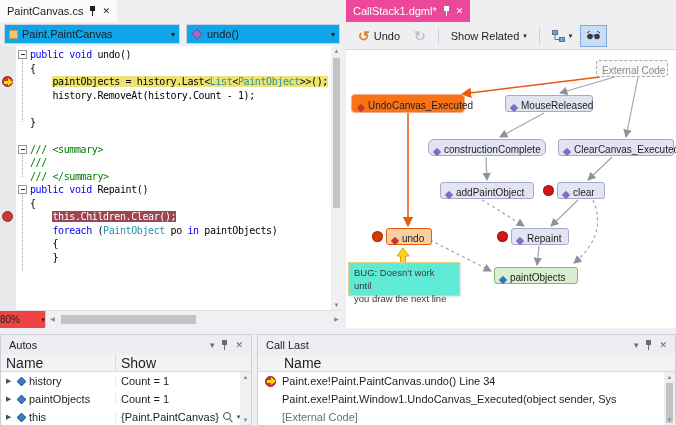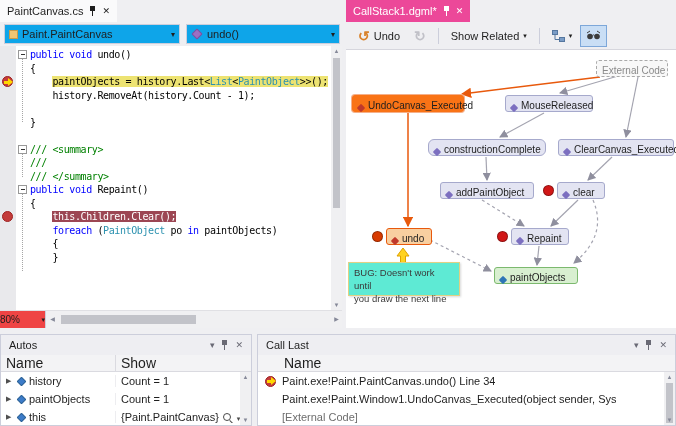--- a/index.html
+++ b/index.html
@@ -85,21 +85,21 @@
   
   .toolwin{position:absolute;top:334px;height:92px;background:#FFFFFF;border:1px solid #CCCEDB}
   .tw-title{height:20px;background:#EEEEF2;display:flex;align-items:center;padding:0 8px;gap:3px}
   .tw-title .ttl{font-size:11px}
   .tw-ics{margin-left:auto;display:flex;gap:6px;align-items:center;color:#6A6A75}
   .tw-ic{font-size:9px;line-height:9px}
   .tw-head{height:17px;background:#F3F3F5;border-bottom:1px solid #DADAE0;display:flex;font-size:14px;color:#1E1E1E}
   .hcell{display:flex;align-items:center;padding-left:5px;border-right:1px solid #DADAE0}
   .arow,.crow{height:18px;display:flex;align-items:center;font-size:11px}
   .arow .name{width:115px;display:flex;align-items:center;gap:4px;padding-left:5px;border-right:1px solid #EDEDF0;overflow:hidden}
-  .arow .val{flex:1;display:flex;align-items:flex-end;gap:4px;padding-left:5px;overflow:hidden}
+  .arow .val{flex:1;display:flex;align-items:center;gap:4px;padding-left:5px;overflow:hidden}
   .exp{font-size:7px;color:#505050;width:8px;flex:none}
   .vicon{width:7px;height:7px;background:#3D7CC9;border:1px solid #275E93;transform:rotate(45deg);border-radius:1px;flex:none}
   .mag{position:relative;width:10px;height:10px;display:inline-block;flex:none}
   .mag::before{content:"";position:absolute;left:0;top:0;width:6px;height:6px;border:1.4px solid #4A4A4A;border-radius:50%}
   .mag::after{content:"";position:absolute;left:7px;top:7px;width:4px;height:1.4px;background:#4A4A4A;transform:rotate(45deg);transform-origin:0 0}
   .magcaret{font-size:7px;color:#4A4A4A}
   .crow .gut{width:24px;flex:none;display:flex;justify-content:center}
   .crow .ctext{white-space:nowrap;overflow:hidden}
   .crow.dim .ctext{color:#6D6D6D}
   .cs-cur{position:relative;display:inline-block;width:11px;height:11px;border-radius:50%;background:#C33B3B;border:1px solid #9E2121}

